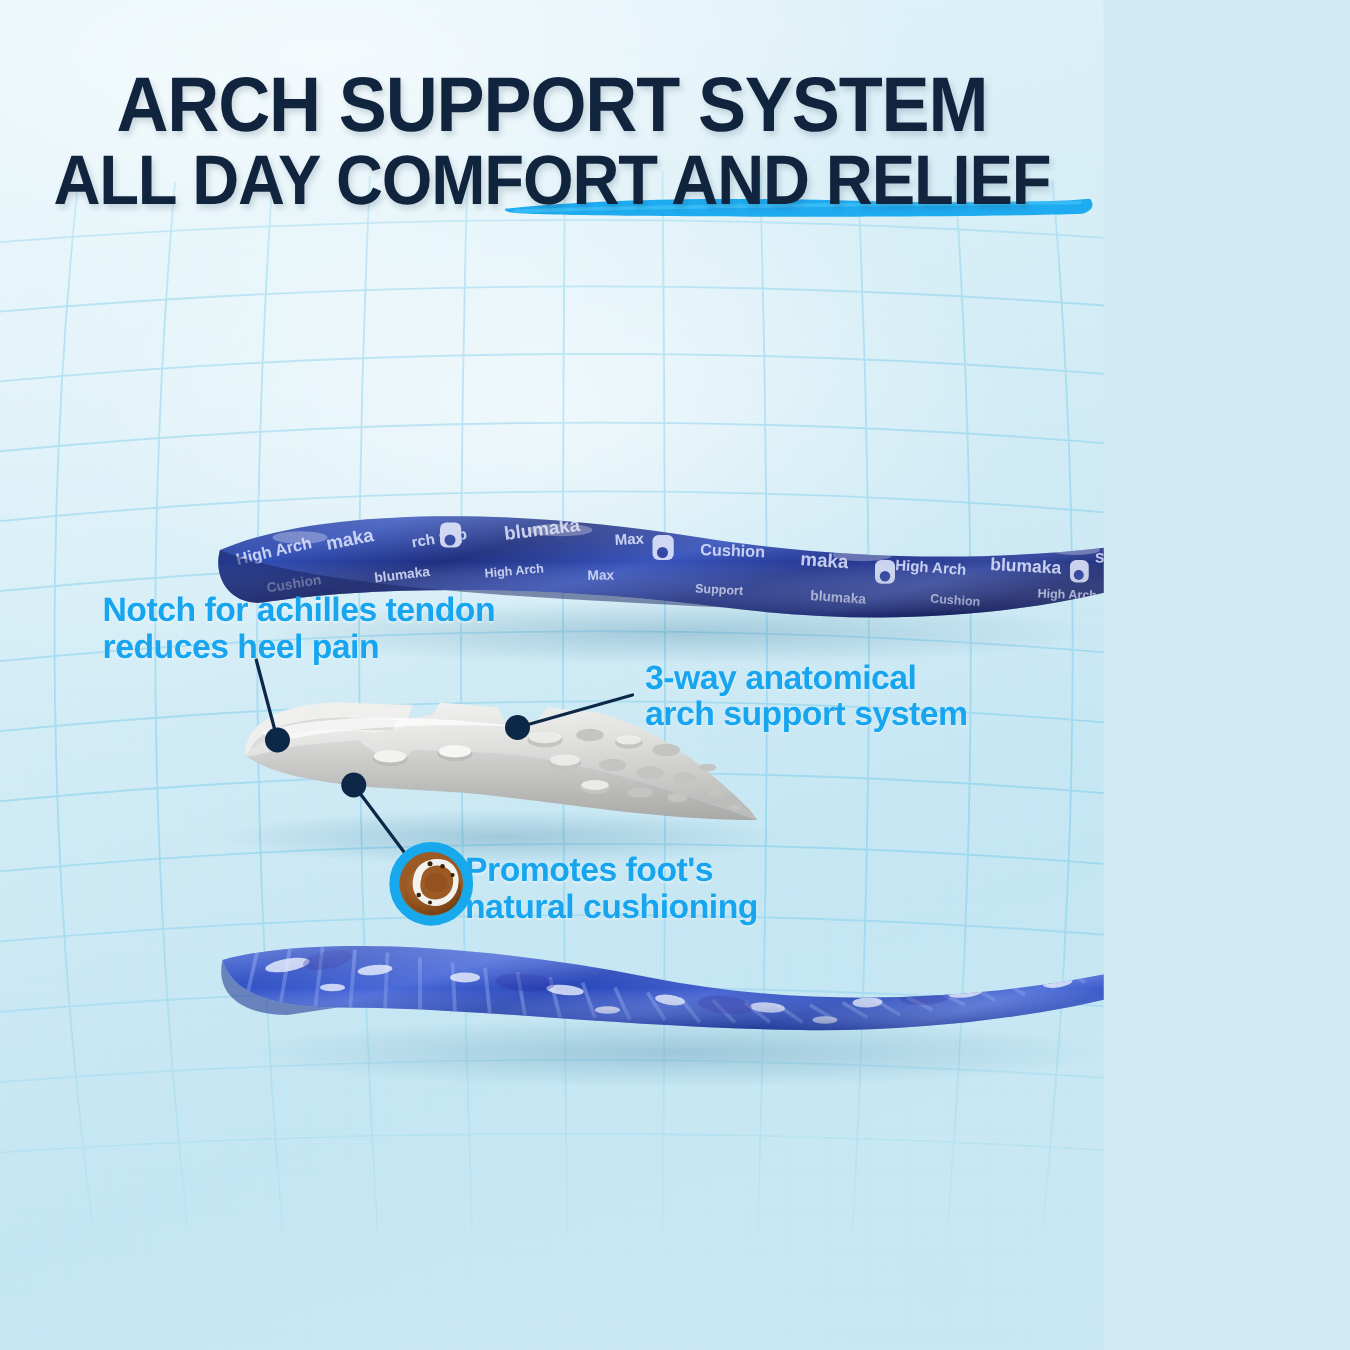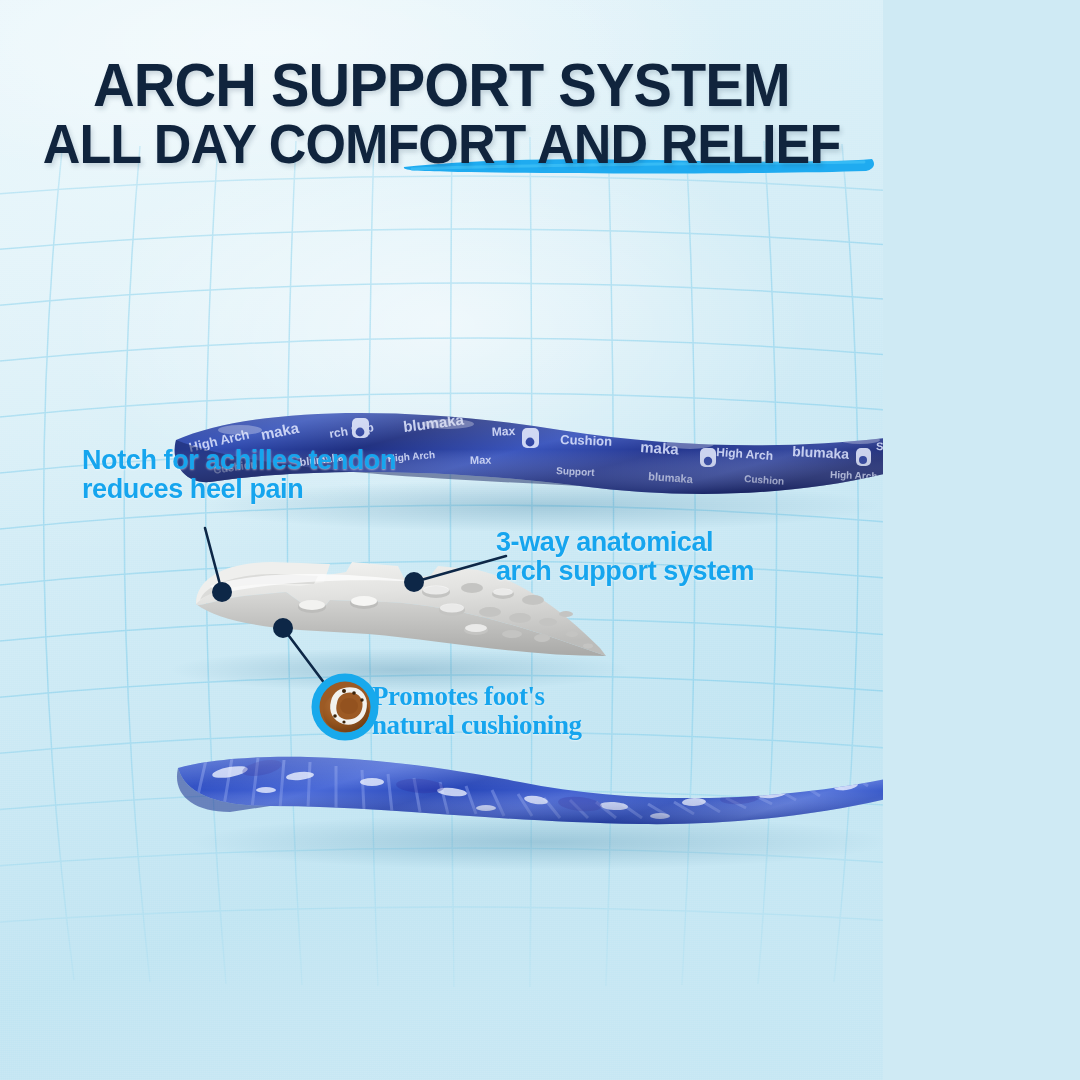--- a/index.html
+++ b/index.html
@@ -52,23 +52,23 @@
   
   .product{position:absolute;inset:0;z-index:3;}
 
   
   .callout{position:absolute;z-index:7;}
   .callout-text{
     color:#16a5ee;font-weight:800;font-size:27px;line-height:1.06;
     letter-spacing:-.4px;white-space:pre-line;
     text-shadow:0 1px 2px rgba(255,255,255,.5);
   }
-  #callout-notch{left:82px;top:446px;}
-  #callout-arch{left:496px;top:528px;}
-  #callout-cushion{left:372px;top:682px;font-family:Liberation Serif, serif;}
+  #callout-notch{left:82px;top:474px;}
+  #callout-arch{left:516px;top:528px;}
+  #callout-cushion{left:372px;top:682px;}
 
   .leaders{position:absolute;inset:0;z-index:6;pointer-events:none;}
 
   
   .coco-icon{
     position:absolute;left:311px;top:673px;width:68px;height:68px;z-index:8;
   }
 
   
   .logo{

